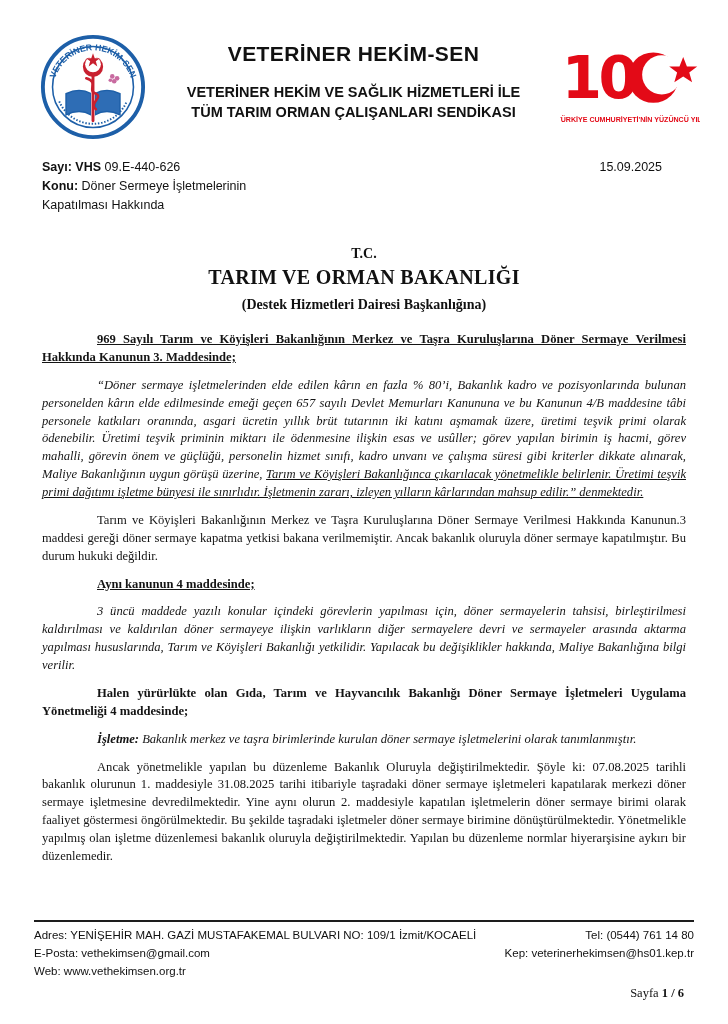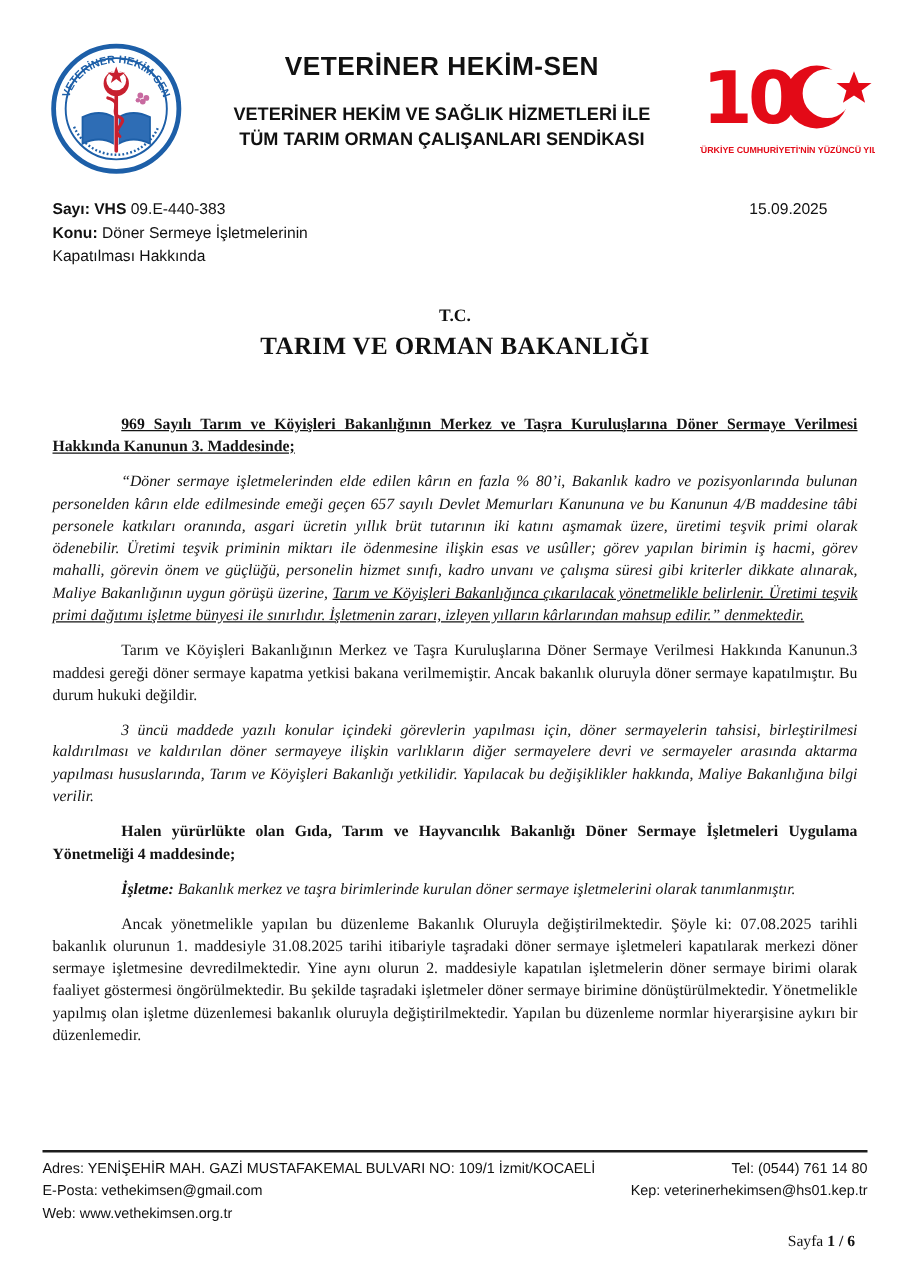--- a/index.html
+++ b/index.html
@@ -157,38 +157,40 @@
 
         <circle cx="100" cy="40" r="27" fill="#e30a17"></circle>
         <circle cx="109" cy="37" r="21" fill="#ffffff"></circle>
         <path d="M132 18 L136 28 L147 28 L138.5 34.5 L141.5 45 L132 38.7 L122.5 45 L125.5 34.5 L117 28 L128 28 Z" fill="#e30a17"></path>
         <text x="75" y="88" font-size="7.6" font-weight="bold" fill="#e30a17" text-anchor="middle" font-family="Liberation Sans, sans-serif">TÜRKİYE CUMHURİYETİ'NİN YÜZÜNCÜ YILI</text>
       </svg>
     </div>
   </div>
 
   <div class="meta">
-    <div><span class="bold">Sayı: VHS</span><span> 09.E-440-383</span></div>
+    <div><span class="bold">Sayı: VHS</span><span> 09.E-440-626</span></div>
     <div><span class="bold">Konu:</span><span> Döner Sermeye İşletmelerinin</span></div>
     <div>Kapatılması Hakkında</div>
     <div class="meta-date">15.09.2025</div>
   </div>
 
   <div class="recipient">
     <div class="r1">T.C.</div>
     <div class="r2">TARIM VE ORMAN BAKANLIĞI</div>
+    <div class="r3">(Destek Hizmetleri Dairesi Başkanlığına)</div>
   </div>
 
   <div class="bodytext">
     <p class="h-underline"><span class="u">969 Sayılı Tarım ve Köyişleri Bakanlığının Merkez ve Taşra Kuruluşlarına Döner Sermaye Verilmesi Hakkında Kanunun 3. Maddesinde;</span></p>
 
     <p class="quote"><span>“Döner sermaye işletmelerinden elde edilen kârın en fazla % 80’i, Bakanlık kadro ve pozisyonlarında bulunan personelden kârın elde edilmesinde emeği geçen 657 sayılı Devlet Memurları Kanununa ve bu Kanunun 4/B maddesine tâbi personele katkıları oranında, asgari ücretin yıllık brüt tutarının iki katını aşmamak üzere, üretimi teşvik primi olarak ödenebilir. Üretimi teşvik priminin miktarı ile ödenmesine ilişkin esas ve usûller; görev yapılan birimin iş hacmi, görev mahalli, görevin önem ve güçlüğü, personelin hizmet sınıfı, kadro unvanı ve çalışma süresi gibi kriterler dikkate alınarak, Maliye Bakanlığının uygun görüşü üzerine, </span><span class="u-run">Tarım ve Köyişleri Bakanlığınca çıkarılacak yönetmelikle belirlenir. Üretimi teşvik primi dağıtımı işletme bünyesi ile sınırlıdır. İşletmenin zararı, izleyen yılların kârlarından mahsup edilir.” denmektedir.</span></p>
 
     <p>Tarım ve Köyişleri Bakanlığının Merkez ve Taşra Kuruluşlarına Döner Sermaye Verilmesi Hakkında Kanunun.3 maddesi gereği döner sermaye kapatma yetkisi bakana verilmemiştir. Ancak bakanlık oluruyla döner sermaye kapatılmıştır. Bu durum hukuki değildir.</p>
 
+    <p class="h-underline"><span class="u">Aynı kanunun 4 maddesinde;</span></p>
 
     <p class="quote">3 üncü maddede yazılı konular içindeki görevlerin yapılması için, döner sermayelerin tahsisi, birleştirilmesi kaldırılması ve kaldırılan döner sermayeye ilişkin varlıkların diğer sermayelere devri ve sermayeler arasında aktarma yapılması hususlarında, Tarım ve Köyişleri Bakanlığı yetkilidir. Yapılacak bu değişiklikler hakkında, Maliye Bakanlığına bilgi verilir.</p>
 
     <p><b>Halen yürürlükte olan Gıda, Tarım ve Hayvancılık Bakanlığı Döner Sermaye İşletmeleri Uygulama Yönetmeliği 4 maddesinde;</b></p>
 
     <p class="quote"><span class="lead-bold">İşletme:</span><span> Bakanlık merkez ve taşra birimlerinde kurulan döner sermaye işletmelerini olarak tanımlanmıştır.</span></p>
 
     <p>Ancak yönetmelikle yapılan bu düzenleme Bakanlık Oluruyla değiştirilmektedir. Şöyle ki: 07.08.2025 tarihli bakanlık olurunun 1. maddesiyle 31.08.2025 tarihi itibariyle taşradaki döner sermaye işletmeleri kapatılarak merkezi döner sermaye işletmesine devredilmektedir. Yine aynı olurun 2. maddesiyle kapatılan işletmelerin döner sermaye birimi olarak faaliyet göstermesi öngörülmektedir. Bu şekilde taşradaki işletmeler döner sermaye birimine dönüştürülmektedir. Yönetmelikle yapılmış olan işletme düzenlemesi bakanlık oluruyla değiştirilmektedir. Yapılan bu düzenleme normlar hiyerarşisine aykırı bir düzenlemedir.</p>
   </div>
 

